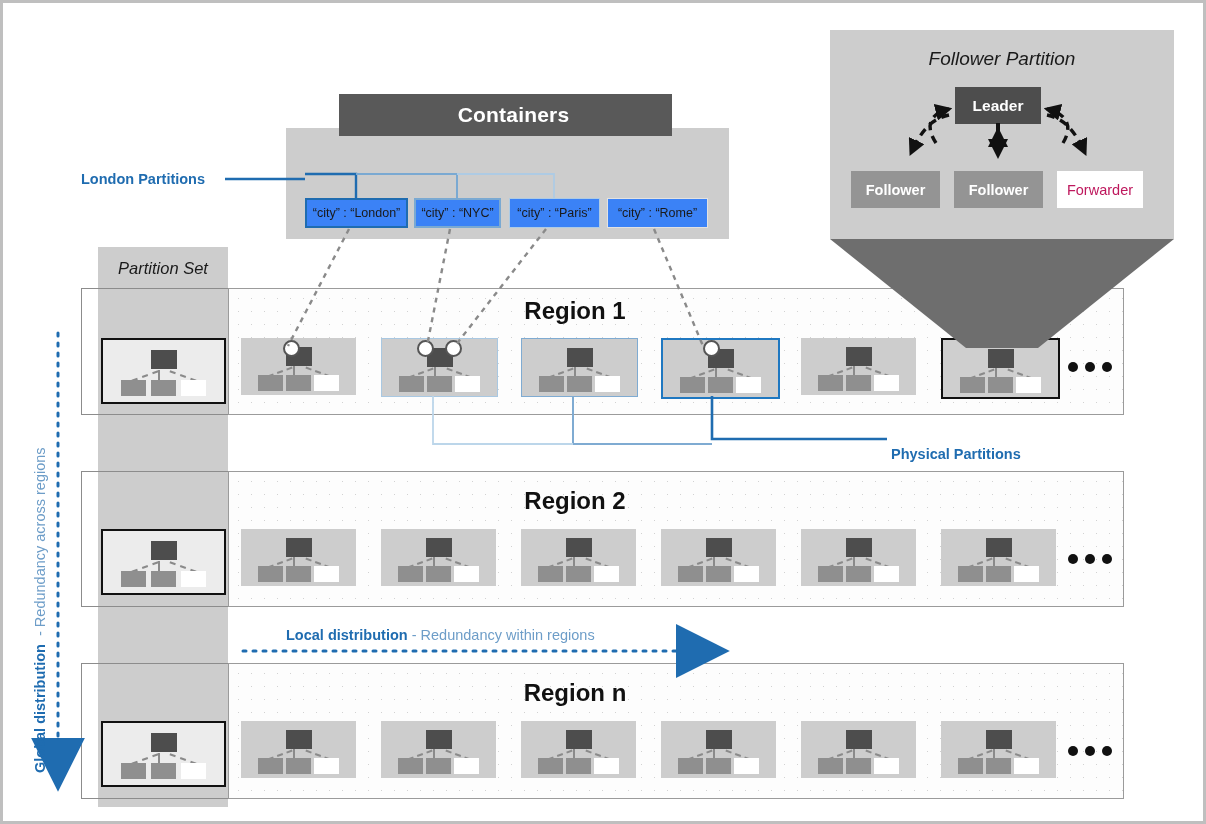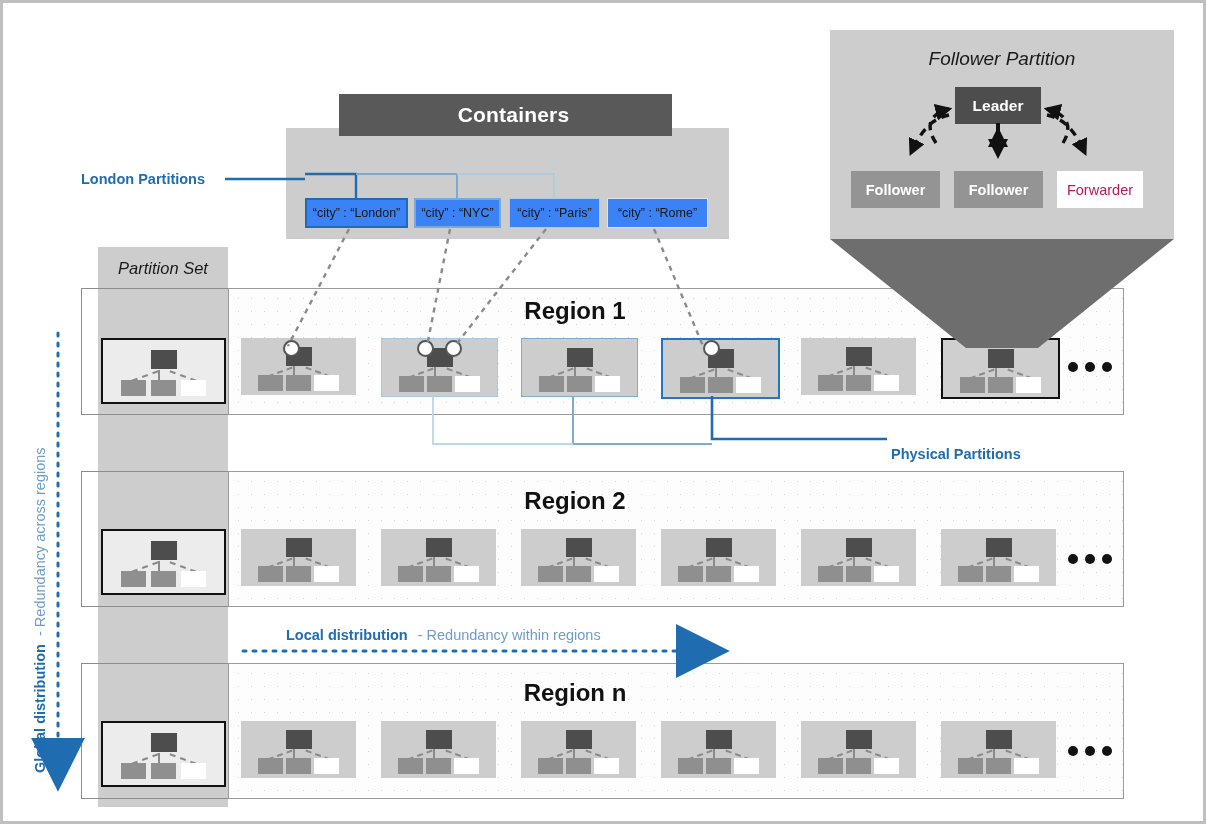--- a/index.html
+++ b/index.html
@@ -91,21 +91,21 @@
   .ptile.psetbox .lkM{left:55px;top:30px;height:11px;}
 
   .hub{position:absolute;width:13px;height:13px;border-radius:50%;background:#fff;border:2px solid #555;}
 
   .ellipsis{position:absolute;width:44px;height:14px;display:flex;justify-content:space-between;align-items:center;}
   .ellipsis i{width:10px;height:10px;border-radius:50%;background:#111;display:block;}
 
   
   #pp-label{left:888px;top:426px;width:200px;height:20px;color:#1f6cb0;font-size:14.5px;font-weight:bold;justify-content:flex-start;margin-top:15px;}
   #local-dist{left:283px;top:624px;height:22px;color:#1f6cb0;font-size:14.5px;font-weight:bold;}
-  #local-dist .sub{color:#6d9dc8;font-weight:normal;margin-left:6px;}
+  #local-dist .sub{color:#6d9dc8;font-weight:normal;}
   #global-dist{left:20px;top:370px;width:34px;height:400px;color:#1f6cb0;font-size:14.5px;font-weight:bold;
         writing-mode:vertical-rl;transform:rotate(180deg);display:flex;align-items:center;justify-content:flex-start;}
   #global-dist .sub{color:#6d9dc8;font-weight:normal;margin-top:8px;}
   svg.ov{position:absolute;left:0;top:0;width:1200px;height:818px;pointer-events:none;overflow:visible;}
 </style>
 </head>
 <body>
 
 <div id="canvas">
 

